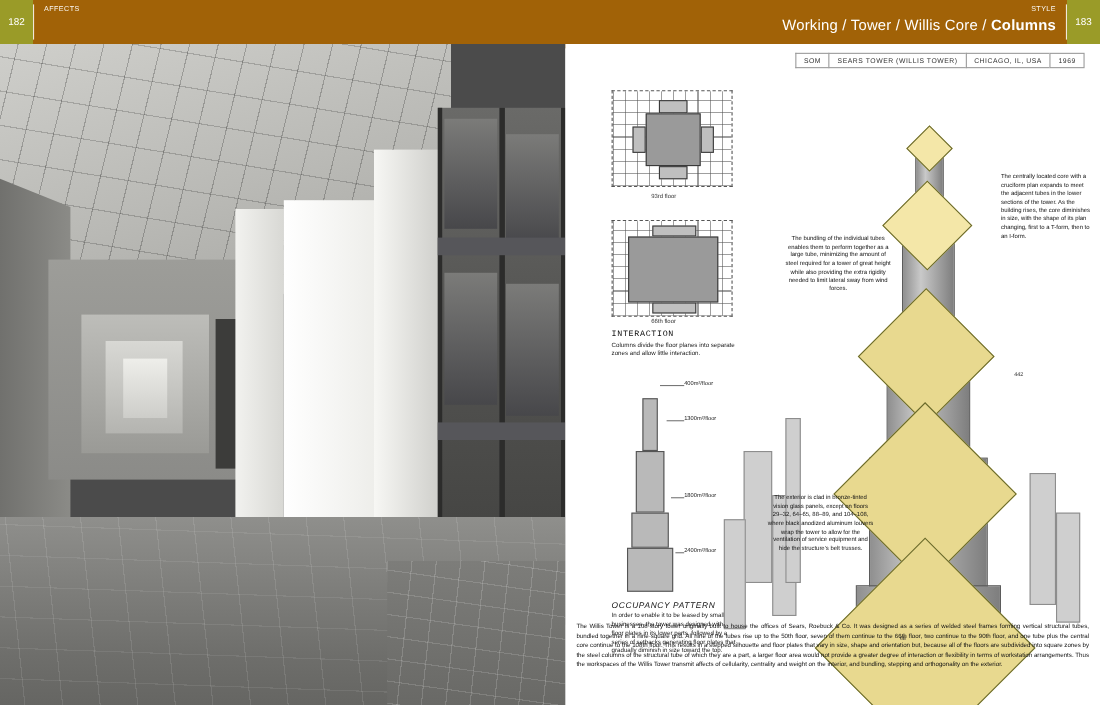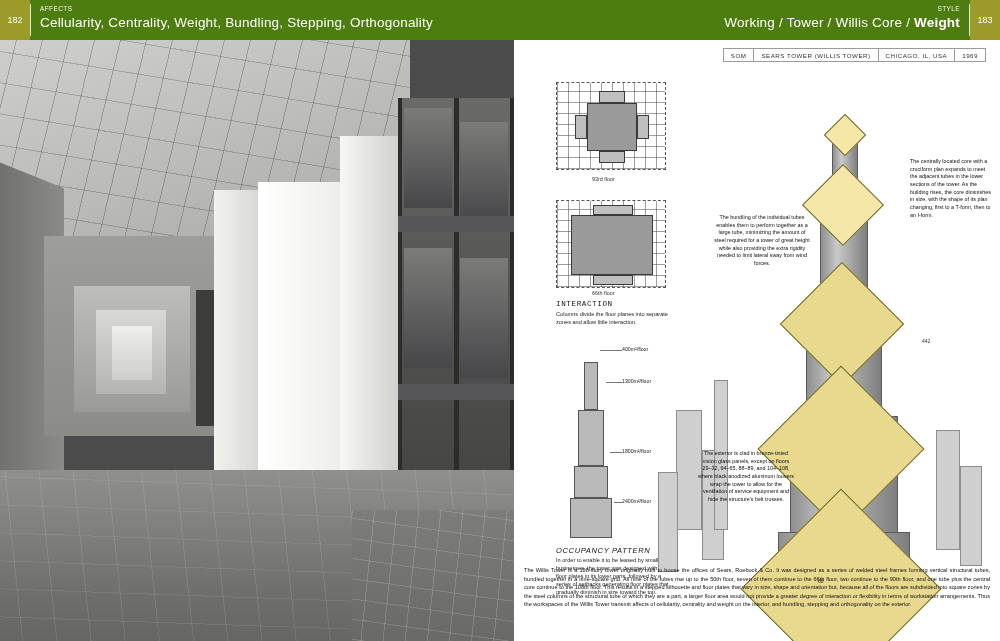--- a/index.html
+++ b/index.html
@@ -5,21 +5,21 @@
   * { box-sizing: border-box; margin: 0; padding: 0; }
   html, body {
     width: 1000px; height: 641px;
     background: #ffffff;
     font-family: "Liberation Sans", sans-serif;
     overflow: hidden;
   }
   .page { position: relative; width: 1000px; height: 641px; background: #fff; }
 
   
-  .header { position: absolute; left: 0; top: 0; width: 1000px; height: 44px; background: #4d7c0f; }
+  .header { position: absolute; left: 0; top: 0; width: 1000px; height: 44px; background: #a16207; }
   .hdr-left-num, .hdr-right-num {
     position: absolute; top: 0; height: 40px; width: 30px;
     background: #9a9b28; color: #ffffff; font-size: 9px;
     display: flex; align-items: center; justify-content: center;
   }
   .hdr-left-num { left: 0; }
   .hdr-right-num { right: 0; }
   .hdr-divider-l { position: absolute; left: 30px; top: 4px; width: 1px; height: 32px; background: #ffffff; opacity: .85; }
   .hdr-divider-r { position: absolute; right: 30px; top: 4px; width: 1px; height: 32px; background: #ffffff; opacity: .85; }
   .hdr-left { position: absolute; left: 40px; top: 5px; color: #ffffff; }
@@ -124,25 +124,24 @@
 </head>
 <body>
 
 <div class="page">
 
   <div class="header">
     <div class="hdr-left-num">182</div>
     <div class="hdr-divider-l"></div>
     <div class="hdr-left">
       <div class="kicker">AFFECTS</div>
-      <div class="title">Cellularity, Centrality, Weight, Bundling, Stepping, Orthogonality</div>
     </div>
     <div class="hdr-right">
       <div class="kicker">STYLE</div>
-      <div class="title"><span>Working / Tower / Willis Core / </span><span class="bold">Weight</span></div>
+      <div class="title"><span>Working / Tower / Willis Core / </span><span class="bold">Columns</span></div>
     </div>
     <div class="hdr-divider-r"></div>
     <div class="hdr-right-num">183</div>
   </div>
 
   <div class="photo">
     <div class="ph-ceiling"></div>
     <div class="ph-left-wall"></div>
     <div class="ph-back-wall"></div>
     <div class="ph-vista"></div>

